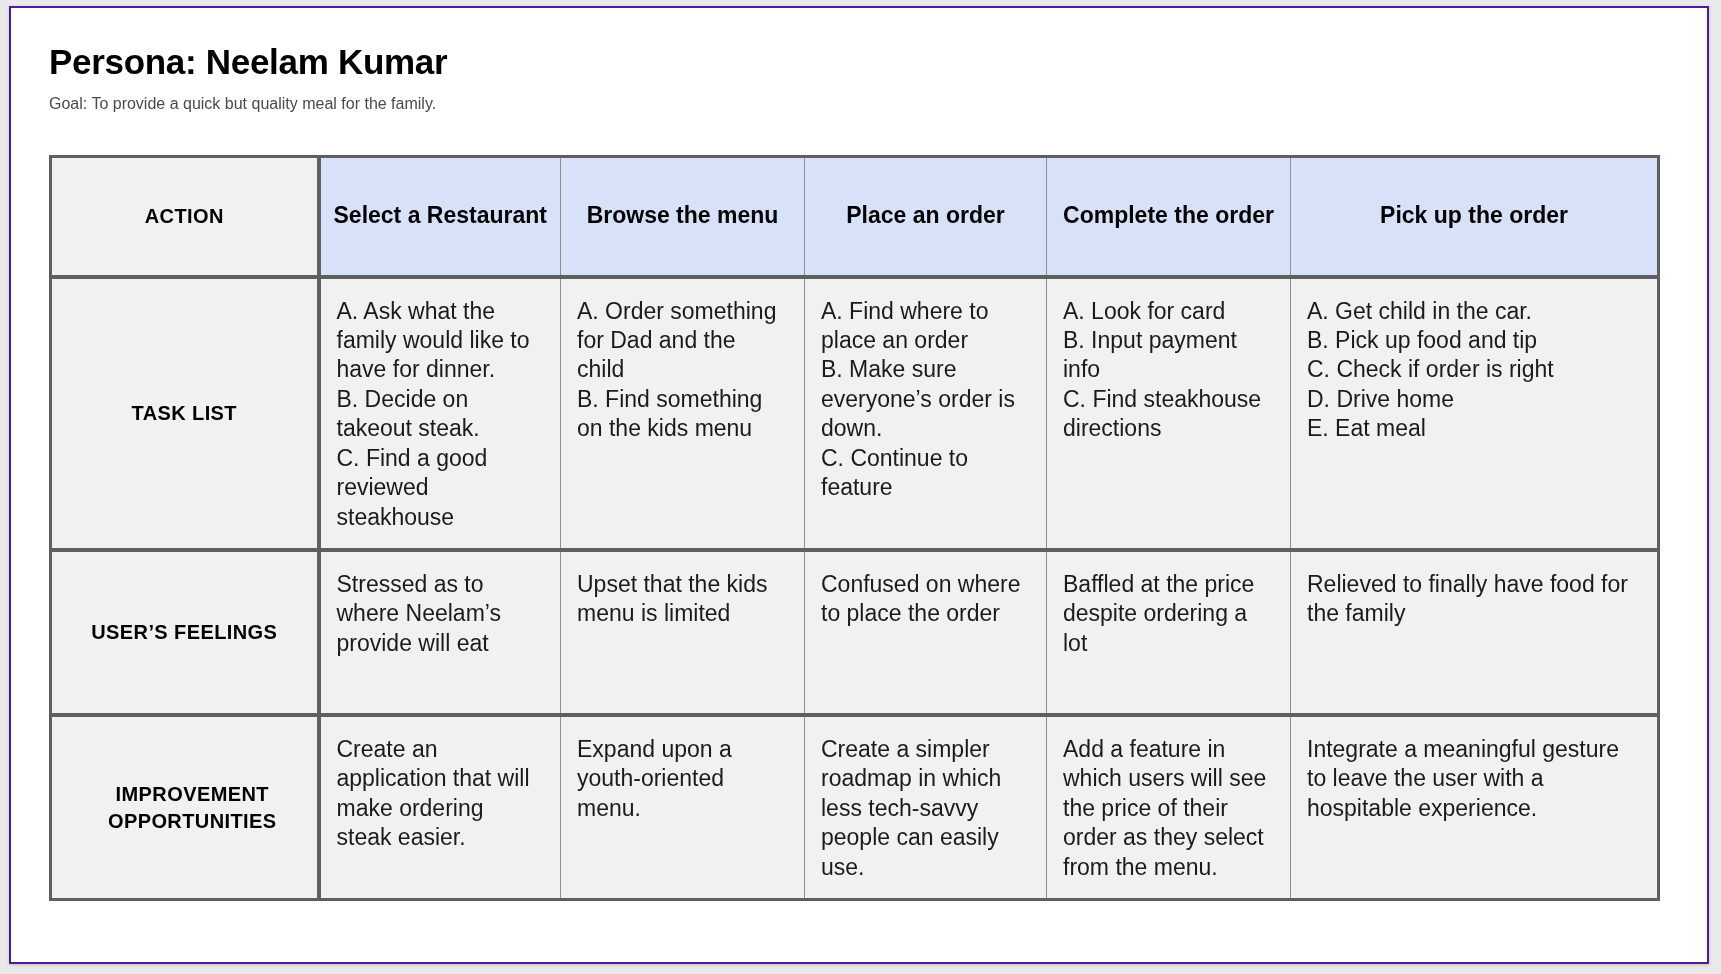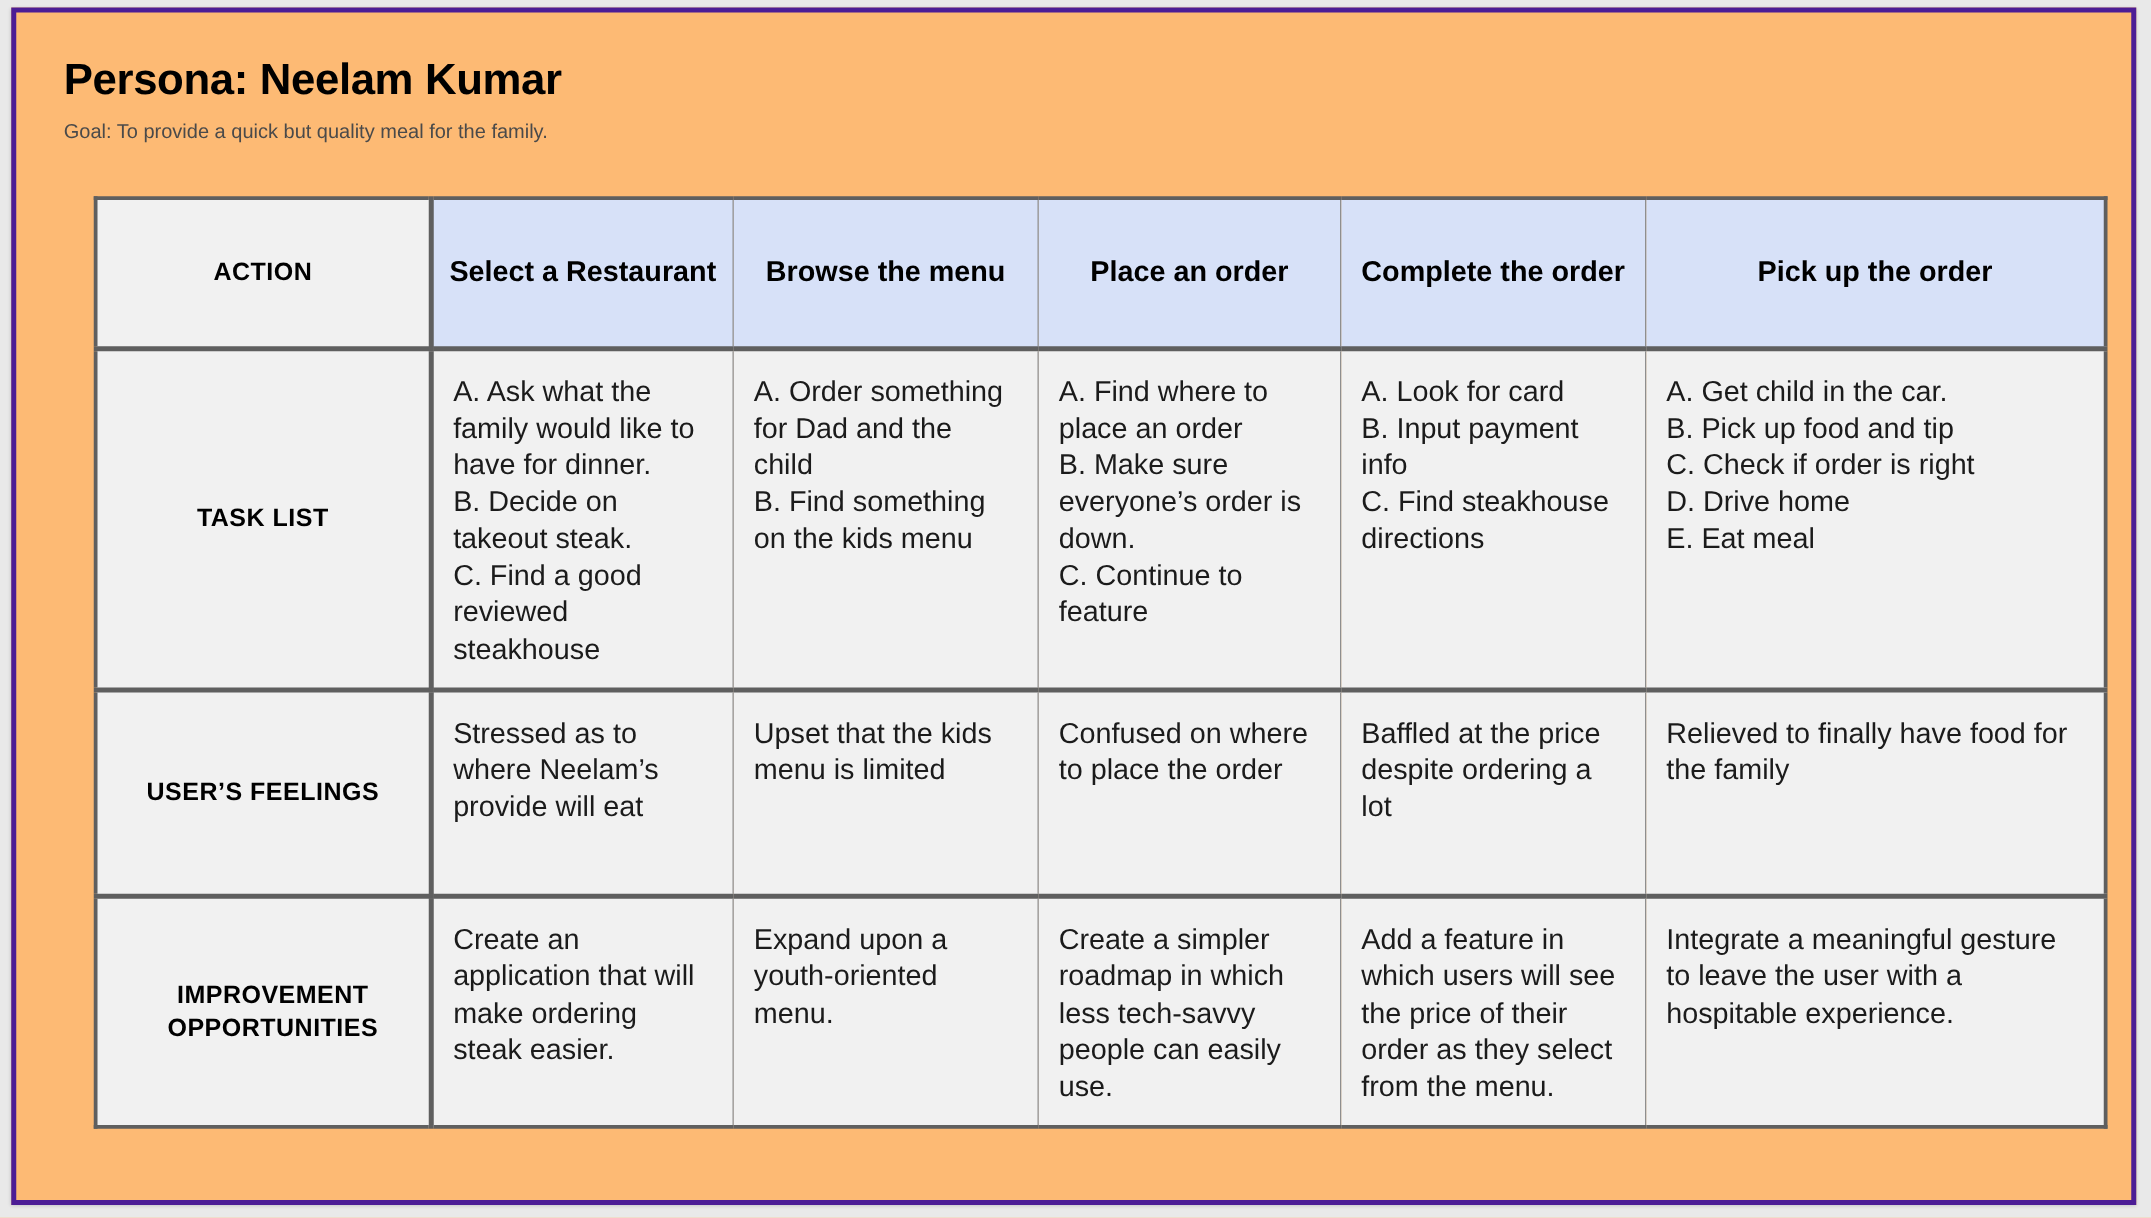--- a/index.html
+++ b/index.html
@@ -14,22 +14,22 @@
     overflow: hidden;
     font-family: "Liberation Sans", sans-serif;
   }
 
   .page {
     position: absolute;
     left: 9px;
     top: 6px;
     width: 1700px;
     height: 958px;
-    background: #fdba74;
-    border: 4px solid #4c1d95;
+    background: #ffffff;
+    border: 2px solid #4c1d95;
     box-shadow: 0 1px 3px rgba(0,0,0,0.18);
   }
 
   .page-header {
     padding: 34px 0 0 38px;
   }
 
   .persona-title {
     font-size: 35px;
     font-weight: bold;
@@ -44,21 +44,21 @@
     font-size: 16px;
     color: #4a4a4a;
     line-height: 1.3;
     margin: 12px 0 0 0;
     white-space: nowrap;
   }
 
   
   .journey-table {
     position: absolute;
-    left: 62px;
+    left: 38px;
     top: 147px;
     width: 1608px;
     border-collapse: collapse;
     table-layout: fixed;
   }
 
   .journey-table td {
     vertical-align: top;
     padding: 0;
     border: 1px solid #8e8e8e;

